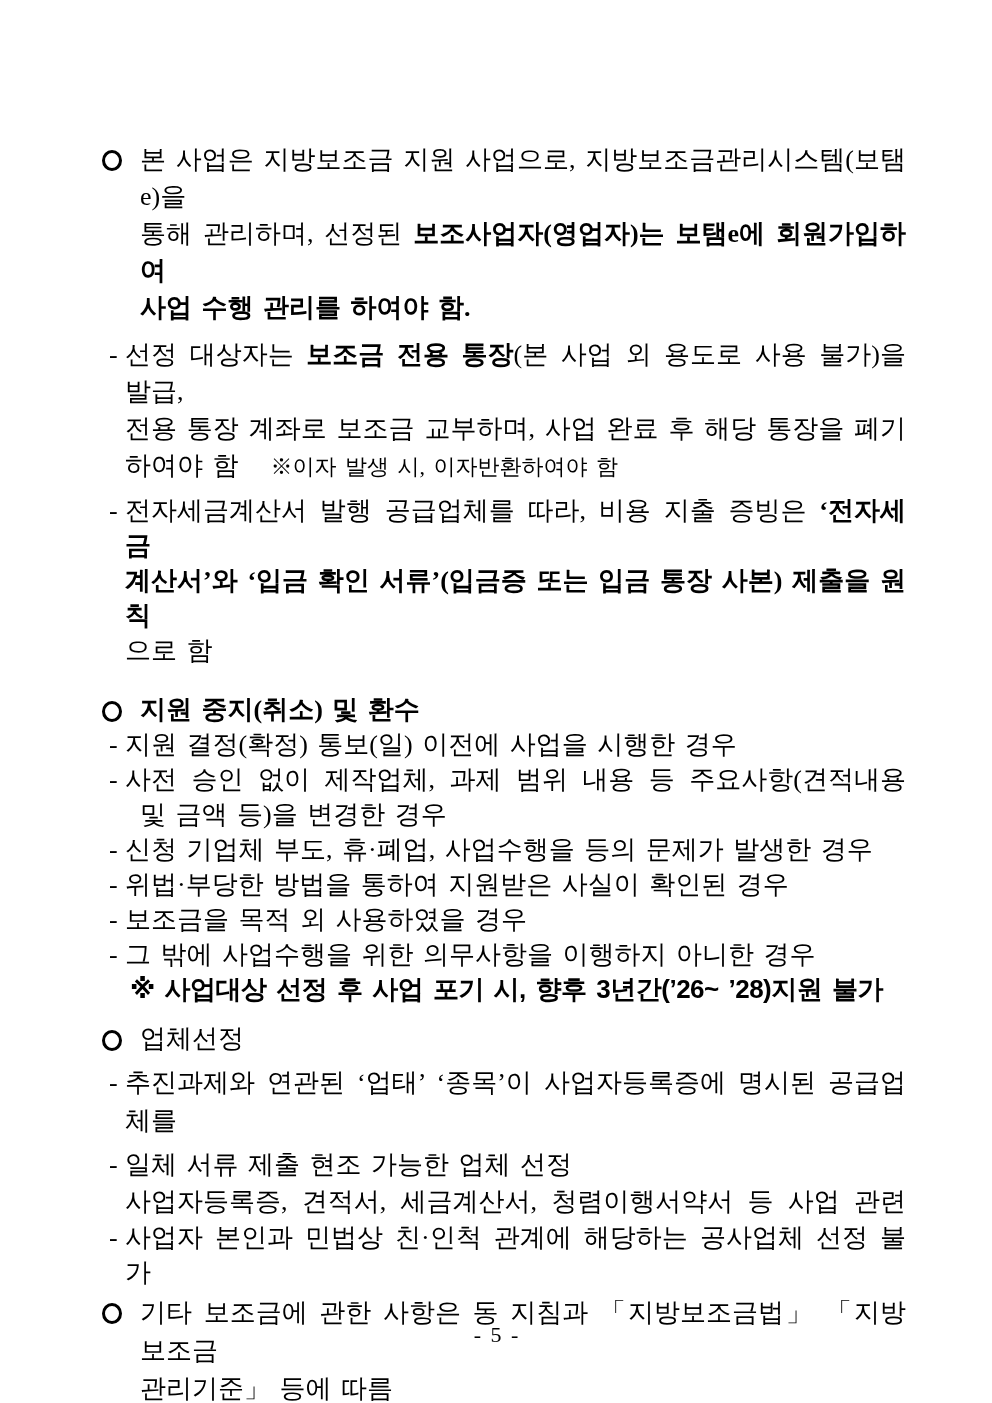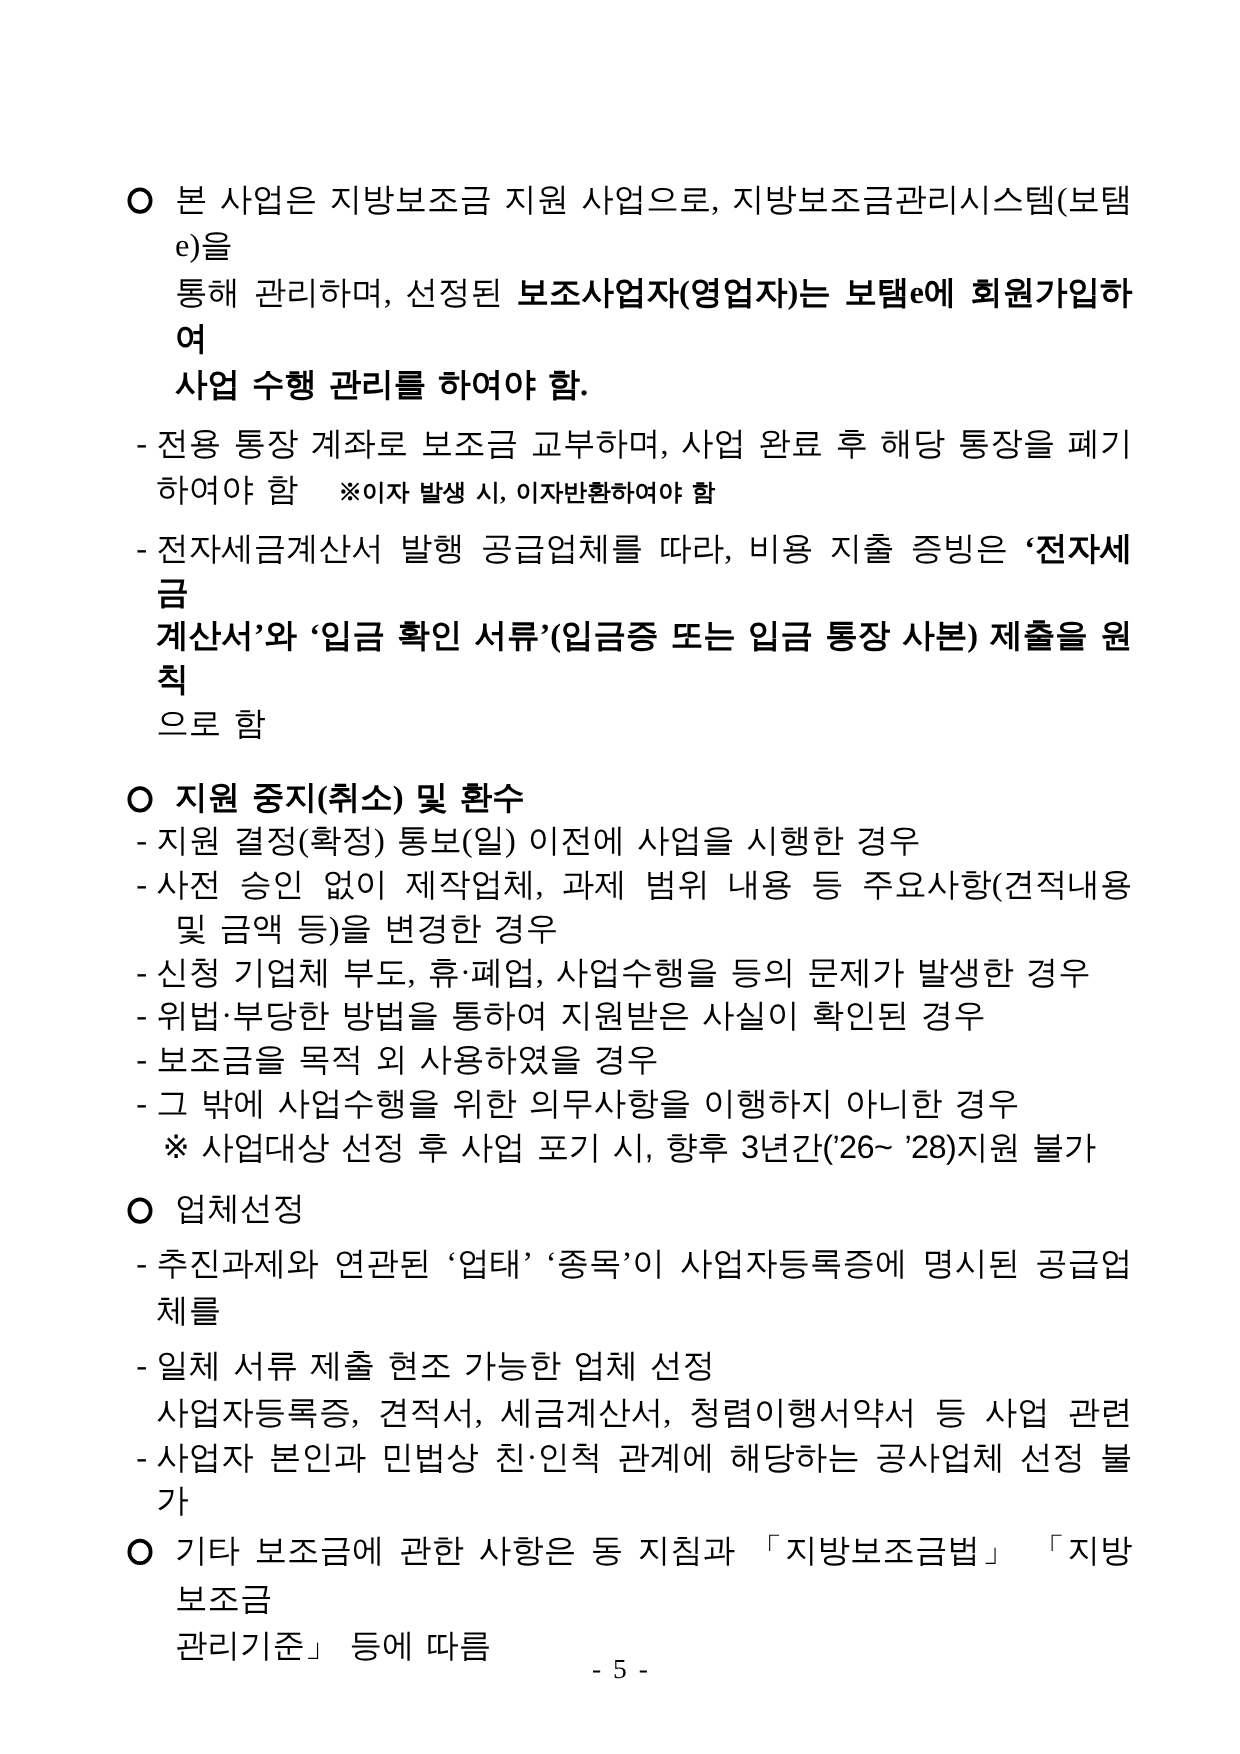--- a/index.html
+++ b/index.html
@@ -48,24 +48,24 @@
   .line {
     display: block;
     overflow: visible;
   }
   .line.fill {
     text-align: justify;
     text-align-last: justify;
   }
   .seg.normal { font-weight: normal; }
   .seg.bold   { font-weight: bold; }
-  .seg.small  { font-size: 19px; font-weight: bold; }
+  .seg.small  { font-size: 22px; }
   .seg.gothic-bold {
     font-family: "Liberation Sans", "DejaVu Sans", sans-serif;
-    font-weight: normal;
+    font-weight: bold;
     letter-spacing: -0.5px;
     margin-top: 36px;
   }
   .footer {
     position: absolute;
     left: 0;
     top: 1322px;
     width: 100%;
     text-align: center;
     font-size: 22px;
@@ -79,20 +79,21 @@
 <div class="page">
   <div class="content">
       <div class="para circle" style="line-height: 37px;">
         <span class="marker-circle"></span>
         <div class="line fill"><span class="seg normal">본 사업은 지방보조금 지원 사업으로, 지방보조금관리시스템(보탬e)을</span></div>
         <div class="line fill"><span class="seg normal">통해 관리하며, 선정된 </span><span class="seg bold">보조사업자(영업자)는 보탬e에 회원가입하여</span></div>
         <div class="line"><span class="seg bold">사업 수행 관리를 하여야 함.</span></div>
       </div>
       <div class="para dash" style="margin-top: 10px; line-height: 37px;">
         <span class="marker-dash">-</span>
+        <div class="line fill"><span class="seg normal">선정 대상자는 </span><span class="seg bold">보조금 전용 통장</span><span class="seg normal">(본 사업 외 용도로 사용 불가)을 발급,</span></div>
         <div class="line fill"><span class="seg normal">전용 통장 계좌로 보조금 교부하며, 사업 완료 후 해당 통장을 폐기</span></div>
         <div class="line"><span class="seg normal">하여야 함</span><span class="seg small" style="margin-left: 32px;">※이자 발생 시, 이자반환하여야 함</span></div>
       </div>
       <div class="para dash" style="margin-top: 8px; line-height: 35px;">
         <span class="marker-dash">-</span>
         <div class="line fill"><span class="seg normal">전자세금계산서 발행 공급업체를 따라, 비용 지출 증빙은 </span><span class="seg bold">‘전자세금</span></div>
         <div class="line fill"><span class="seg bold">계산서’와 ‘입금 확인 서류’(입금증 또는 입금 통장 사본) 제출을 원칙</span></div>
         <div class="line"><span class="seg normal">으로 함</span></div>
       </div>
       <div class="para circle" style="line-height: 35px;">

